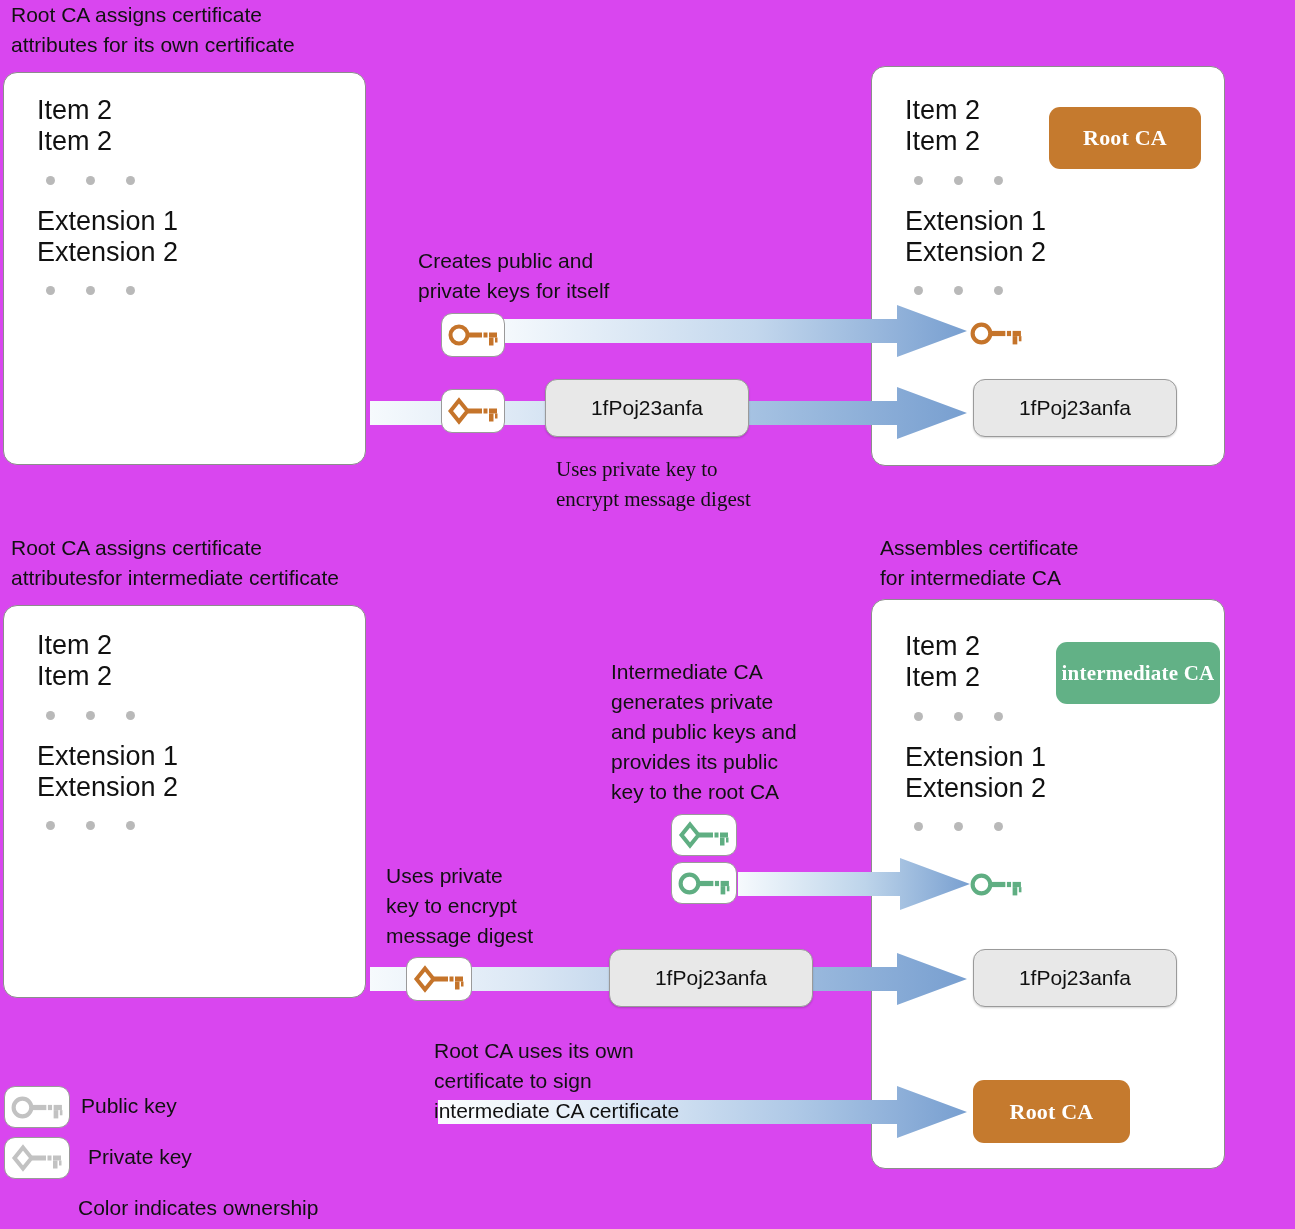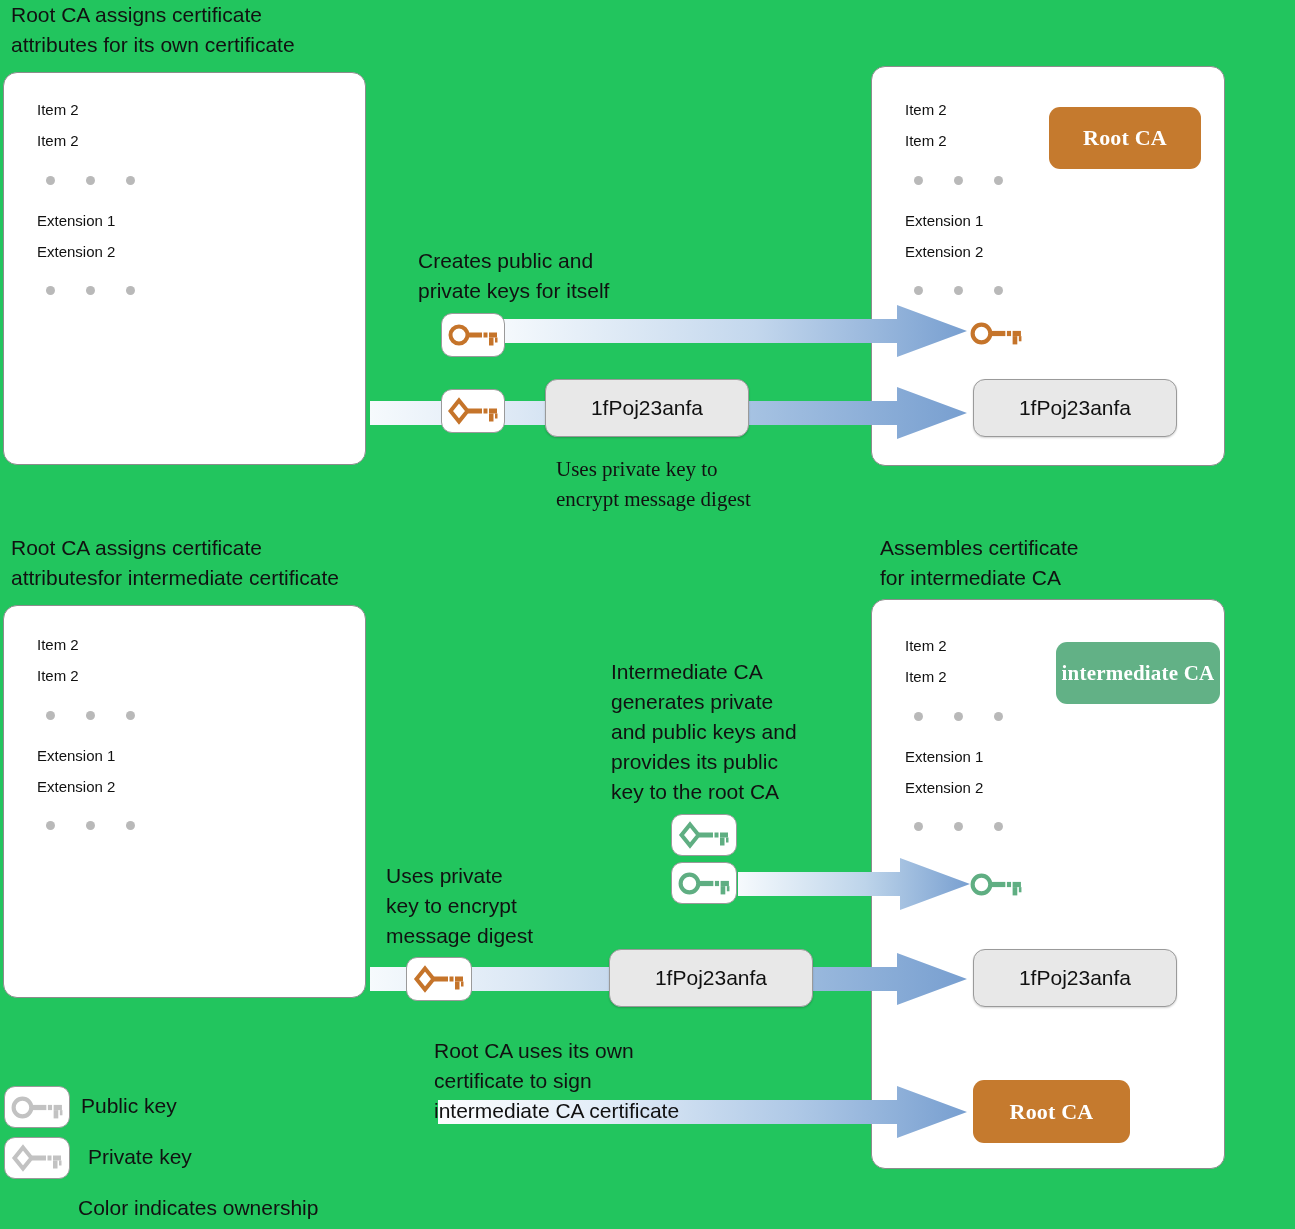--- a/index.html
+++ b/index.html
@@ -9,34 +9,34 @@
   }
   body {
     font-family: "Liberation Sans", sans-serif;
     color: #1a1a1a;
   }
   #root {
     position: relative;
     width: 1295px;
     height: 1229px;
     overflow: hidden;
-    background: #22c55e;
+    background: #d946ef;
   }
 
   
   .cert-panel {
     position: absolute;
     border: 1.6px solid #8c8c8c;
     border-radius: 14px;
     background: #ffffff;
     box-sizing: border-box;
   }
   .cert-line {
     position: absolute;
-    font-size: 15px;
+    font-size: 27px;
     line-height: 30px;
     color: #111111;
     white-space: nowrap;
   }
   .dots {
     position: absolute;
     display: flex;
     gap: 31px;
   }
   .dots i {

